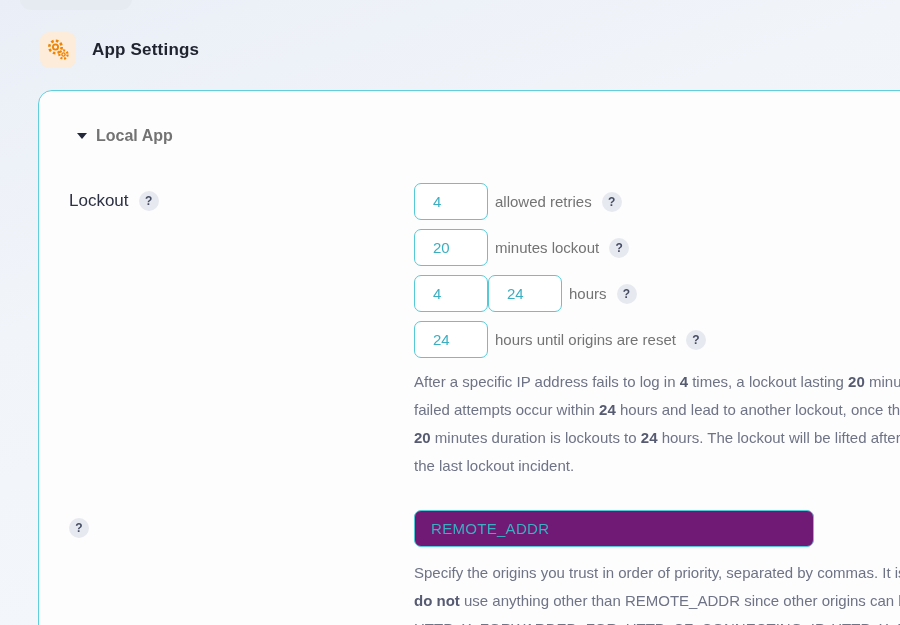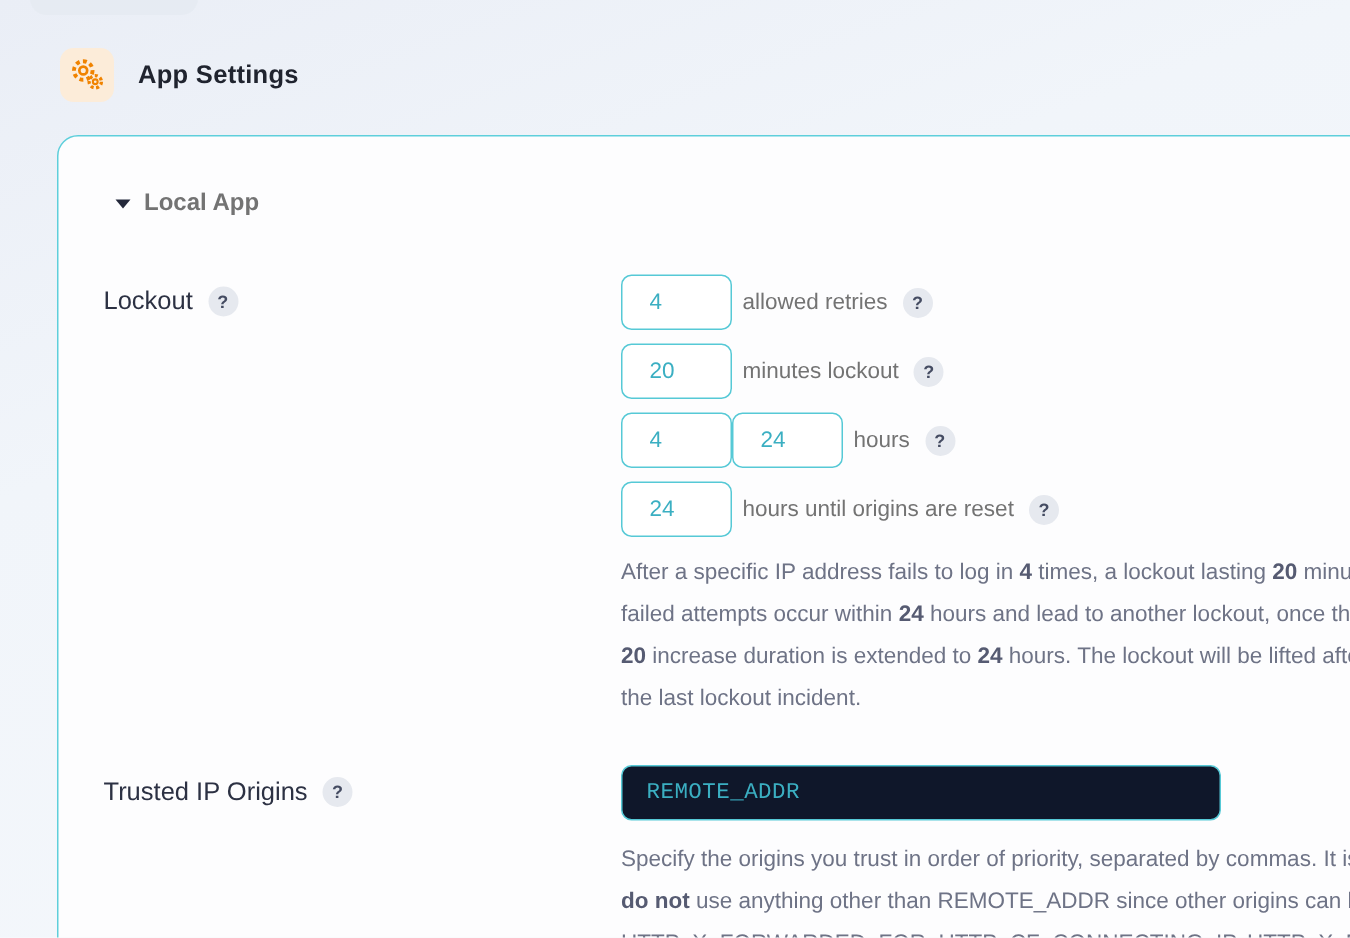--- a/index.html
+++ b/index.html
@@ -77,22 +77,22 @@
     background: #fff; color: #3bafc2;
     font-size: 15px; font-family: inherit;
     padding: 0 0 0 18px; outline: none;
   }
   .inline-label { font-size: 15px; color: #737373; margin-left: 7px; white-space: nowrap; }
   .inline-label.before { margin-right: 7px; }
   .input-row .help-icon { margin-left: 10px; }
   .text-input {
     width: 400px; height: 37px; box-sizing: border-box;
     border: 1px solid #56c9d6; border-radius: 7px;
-    background: #0f172a; color: #3bafc2;
-    font-size: 15px; font-family: Liberation Mono, monospace; letter-spacing: .3px;
+    background: #701a75; color: #3bafc2;
+    font-size: 15px; font-family: Liberation Sans, sans-serif; letter-spacing: .3px;
     padding: 0 0 0 16px; outline: none;
   }
   .description { margin-top: 10px; }
   .rich-line {
     font-size: 15px; line-height: 28px; color: #6e7386;
     white-space: nowrap;
   }
   .rich-line .b { font-weight: 700; color: #565b72; }
   .trusted-row { margin-top: 30px; }
   .trusted-row .description { margin-top: 12px; }
@@ -151,29 +151,28 @@
 
       <div class="input-row">
         <input class="num-input" type="text" value="24" style="">
         <span class="inline-label">hours until origins are reset</span>
         <span class="help-icon">?</span>
       </div>
 
       <div class="description">
           <div class="rich-line"><span>After a specific IP address fails to log in </span><span class="b">4</span><span> times, a lockout lasting </span><span class="b">20</span><span> minutes will start. If more</span></div>
           <div class="rich-line"><span>failed attempts occur within </span><span class="b">24</span><span> hours and lead to another lockout, once the initial</span></div>
-          <div class="rich-line"><span class="b">20</span><span> increase duration is extended to </span><span class="b">24</span><span> hours. The lockout will be lifted after</span></div>
+          <div class="rich-line"><span class="b">20</span><span> minutes duration is lockouts to </span><span class="b">24</span><span> hours. The lockout will be lifted after</span></div>
           <div class="rich-line"><span>the last lockout incident.</span></div>
         </div>
     </div>
   </div>
 
   <div class="form-row trusted-row">
     <div class="form-label-col">
-      <span class="form-label">Trusted IP Origins</span>
       <span class="help-icon">?</span>
     </div>
     <div class="form-content">
       <input class="text-input" type="text" value="REMOTE_ADDR" style="">
       <div class="description">
           <div class="rich-line"><span>Specify the origins you trust in order of priority, separated by commas. It is</span></div>
           <div class="rich-line"><span class="b">do not</span><span> use anything other than REMOTE_ADDR since other origins can be</span></div>
           <div class="rich-line"><span>HTTP_X_FORWARDED_FOR, HTTP_CF_CONNECTING_IP, HTTP_X_REAL_IP.</span></div>
         </div>
     </div>

